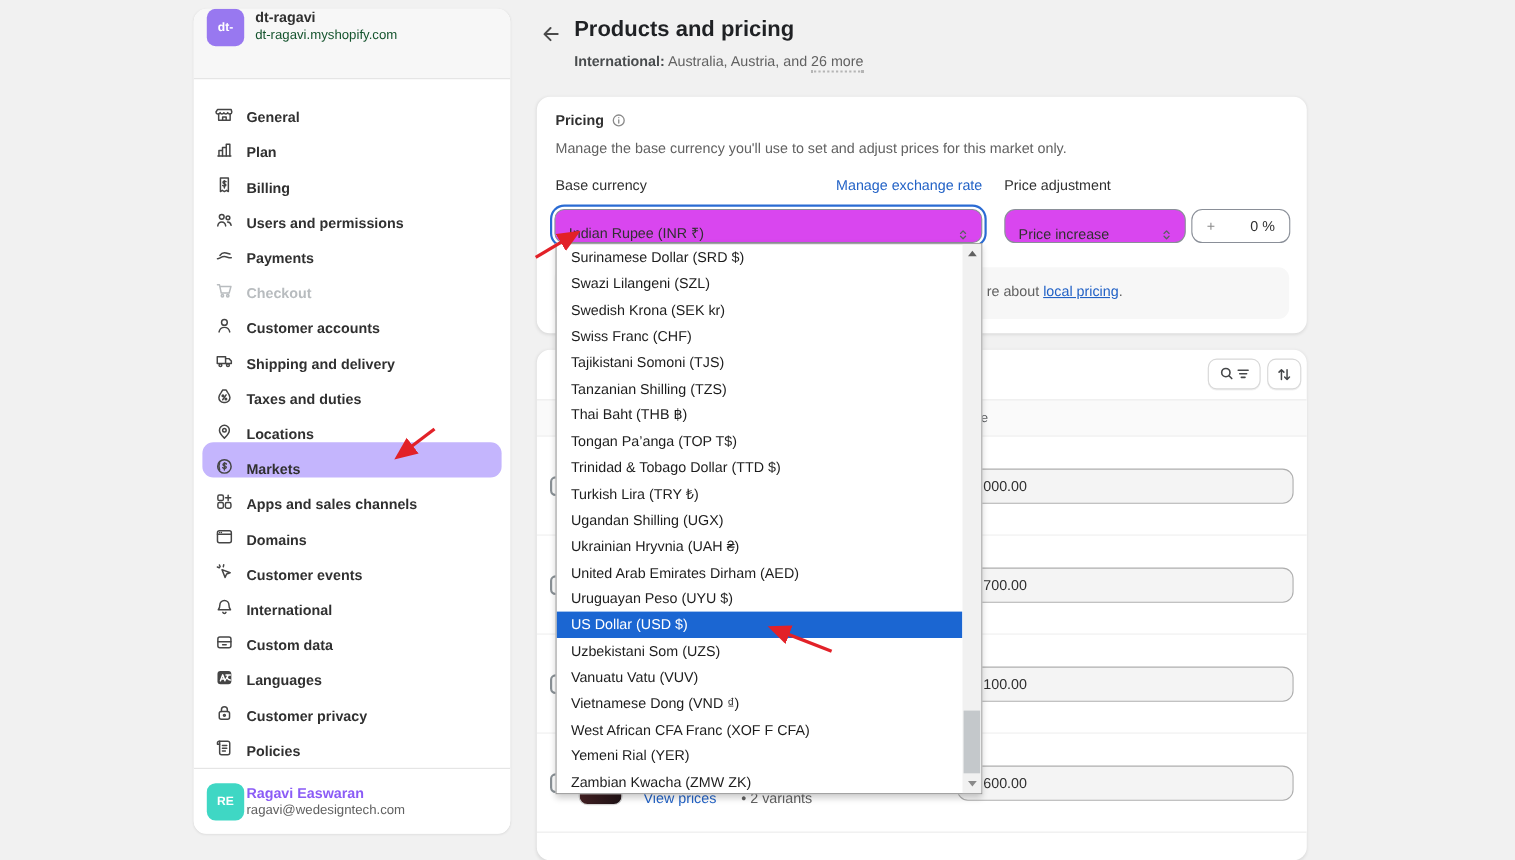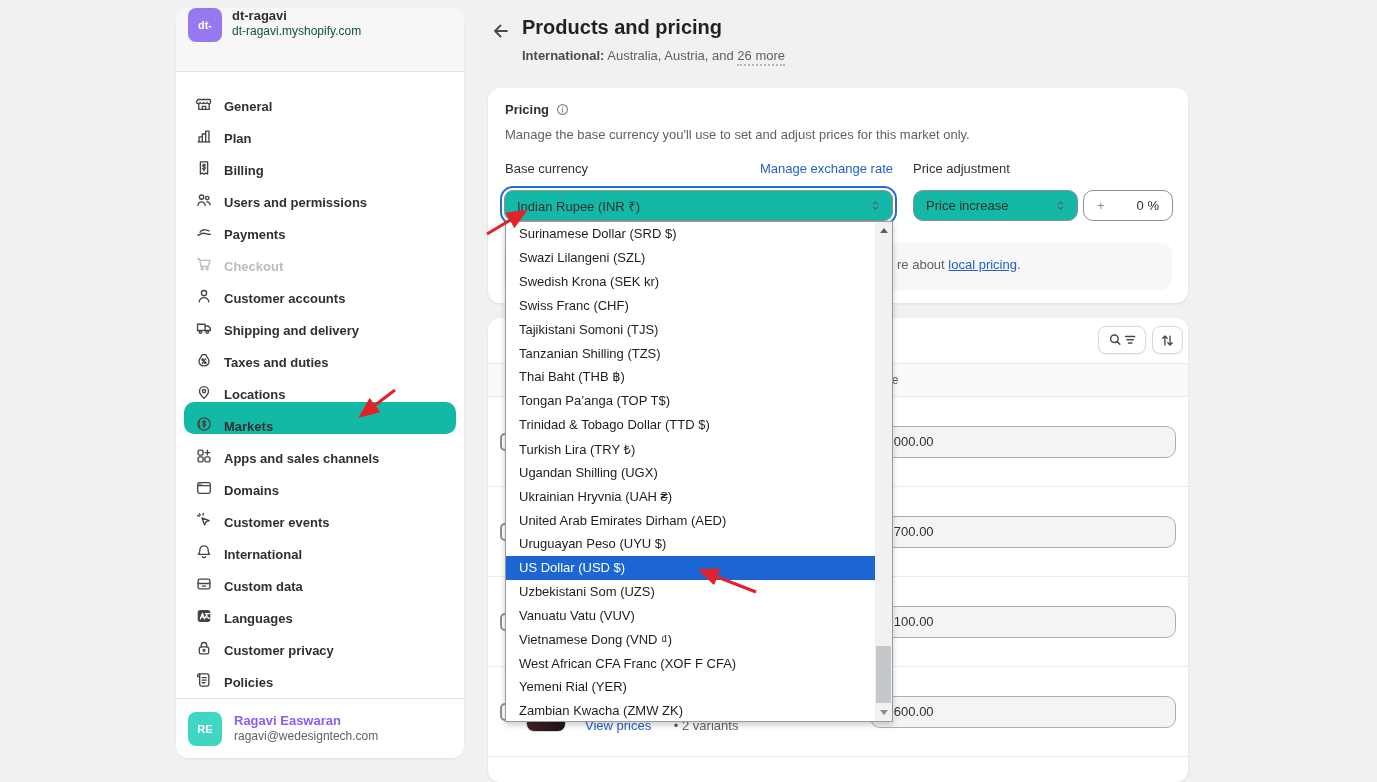--- a/index.html
+++ b/index.html
@@ -12,23 +12,23 @@
 .store-head{height:64px;background:#f7f7f7;border-bottom:1px solid #e3e3e3;display:flex;align-items:flex-start;gap:10px;padding:0 12px}
 .avatar{width:34px;height:34px;border-radius:8px;display:flex;align-items:center;justify-content:center;color:#fff;font-size:11px;font-weight:700;flex:0 0 auto}
 .avatar.purple{background:var(--avatar_purple,#9878f0)}
 .avatar.teal{background:var(--avatar_teal,#3fd7c4)}
 .store-name{font-size:13px;font-weight:700;color:#303030;line-height:16px}
 .store-domain{font-size:12px;color:#14532d;line-height:15px}
 .nav{padding:10px 8px}
 .nav-item{height:32px;border-radius:10px;display:flex;align-items:flex-end;gap:10px;padding:0 10px;cursor:pointer}
 .nav-item .icon{width:20px;height:20px;display:flex;align-items:center;justify-content:center;color:#454545}
 .nav-item .label{font-size:13px;font-weight:600;color:#303030}
-.nav-item.selected{background:#14b8a6}
+.nav-item.selected{background:#c4b5fd}
 .nav-item.disabled .label,.nav-item.disabled .icon{color:#b8bcbf}
-.user-foot{position:absolute;left:0;right:0;bottom:0;height:60px;background:#fff;border-top:1px solid #e3e3e3;display:flex;align-items:center;gap:12px;padding:0 12px}
+.user-foot{position:absolute;left:0;right:0;bottom:0;height:60px;background:#fff;border-top:1px solid #e3e3e3;display:flex;align-items:center;gap:2px;padding:0 12px}
 .user-name{font-size:13px;font-weight:700;color:#8b5cf6;line-height:16px}
 .user-email{font-size:12px;color:#616161;line-height:15px}
 
 
 .back-btn{position:absolute;left:489px;top:19px;width:24px;height:24px;display:flex;align-items:center;justify-content:center;color:#4a4a4a;cursor:pointer;border-radius:6px}
 .page-title{position:absolute;left:522px;top:16px;font-size:20px;font-weight:700;color:#1f2124}
 .page-sub{position:absolute;left:522px;top:48px;font-size:13px;color:#616161}
 .page-sub .market-label{font-weight:600;color:#494c4e}
 .more-link{border-bottom:2px dotted #b5b5b5;padding-bottom:1px;cursor:pointer}
 
@@ -37,21 +37,21 @@
 .pricing-card{left:488px;top:88px;width:700px;height:215px}
 .card-title{position:absolute;left:17px;top:102px;display:flex;align-items:center;gap:6px;font-size:13px;font-weight:700;color:#303030}
 .pricing-card .card-title{top:14px}
 .info-ic{color:#8a8a8a;display:flex}
 .card-desc{position:absolute;left:17px;top:39px;font-size:13px;color:#616161}
 .fld-label{position:absolute;font-size:13px;color:#303030}
 .lbl-base{left:17px;top:73px}
 .lbl-adj{left:425px;top:73px}
 .link{color:var(--link,#2262c6);cursor:pointer}
 .mer-link{position:absolute;right:295px;top:73px;font-size:13px}
-.selectbox{position:absolute;height:31px;background:#14b8a6;border:1px solid #8a8f98;border-radius:9px;display:flex;align-items:center;font-size:13px;color:#303030;padding:0 10px 0 12px;cursor:pointer}
+.selectbox{position:absolute;height:31px;background:#d946ef;border:1px solid #8a8f98;border-radius:9px;display:flex;align-items:flex-end;font-size:13px;color:#303030;padding:0 10px 0 12px;cursor:pointer}
 .selectbox .chev{margin-left:auto;color:#5c5f62;display:flex}
 .sel-base{left:16px;top:102px;width:389px;box-shadow:0 0 0 2px #fff,0 0 0 4px var(--focus_ring,#2a6bd3)}
 .sel-adj{left:425px;top:102px;width:165px;border-radius:10px}
 .pct-box{position:absolute;left:595px;top:102px;width:90px;height:31px;border:1px solid #8a8f98;border-radius:10px;display:flex;align-items:center;padding:0 13px;font-size:13px;cursor:text}
 .pct-sign{color:#8a8a8a}
 .pct-val{margin-left:auto;color:#303030}
 .banner{position:absolute;left:16px;top:155px;width:668px;height:47px;background:#f7f7f7;border-radius:10px}
 .banner-text{position:absolute;left:393px;top:14px;font-size:13px;color:#616161}
 .banner-text .link{text-decoration:underline}
 

